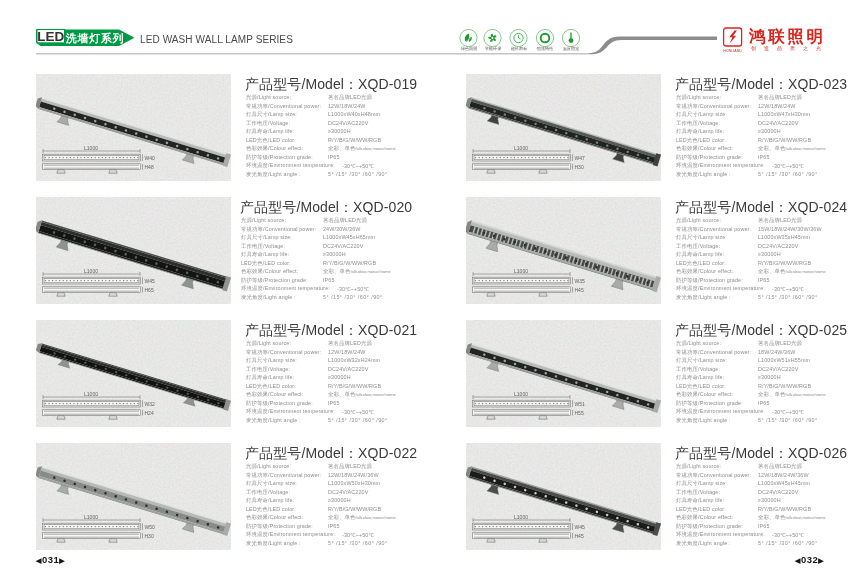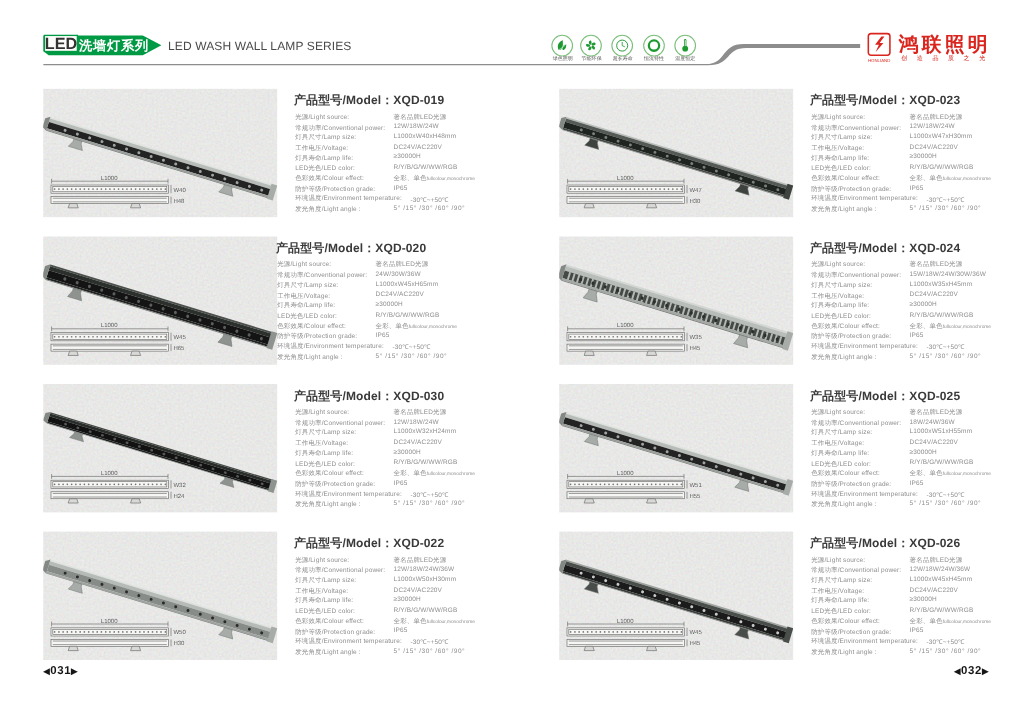--- a/index.html
+++ b/index.html
@@ -1,17 +1,17 @@
 <!DOCTYPE html>
 <html><head><meta charset="utf-8">
 <style>
 html,body{margin:0;padding:0}
 body{width:860px;height:587px;background:#fff;font-family:"Liberation Sans",sans-serif;position:relative;overflow:hidden}
 .abs{position:absolute}
-.spec .hd{font-size:10px;line-height:9px;font-weight:bold;color:#3a3a3a;letter-spacing:0.1px;white-space:nowrap}
+.spec .hd{font-size:14px;line-height:9px;font-weight:normal;color:#3a3a3a;letter-spacing:0.1px;white-space:nowrap}
 .spec .rows{margin-top:5.9px}
 .spec .row{height:8.5px;font-size:5.4px;letter-spacing:0.12px;color:#8e8e8e;white-space:nowrap;position:relative}
 .spec .lb{position:absolute;left:1px;top:0}
 .spec .vl{position:absolute;left:83px;top:0}
 .spec .vx{left:97px}
 .tiny{font-size:4px;letter-spacing:0}
 .iclb{font-size:4.2px;color:#555;text-align:center;white-space:nowrap}
 .pgno{font-size:9.5px;font-weight:bold;color:#161616;letter-spacing:0.5px}
 .pgno .tri{font-size:7px}
 </style></head>
@@ -271,21 +271,21 @@
       <circle cx="84.0" cy="83.6" r="0.7" fill="#757575"></circle>
       <circle cx="87.6" cy="83.6" r="0.7" fill="#757575"></circle>
       <circle cx="91.1" cy="83.6" r="0.7" fill="#757575"></circle>
       <circle cx="94.7" cy="83.6" r="0.7" fill="#757575"></circle>
       <circle cx="98.2" cy="83.6" r="0.7" fill="#757575"></circle>
       <circle cx="101.8" cy="83.6" r="0.7" fill="#757575"></circle>
 <text x="55" y="75.8" font-size="5" fill="#5f5f5f" text-anchor="middle" font-family="Liberation Sans, sans-serif">L1000</text>
 <text x="108.5" y="85.6" font-size="5" fill="#5f5f5f" font-family="Liberation Sans, sans-serif">W45</text>
 <text x="108.5" y="94.8" font-size="5" fill="#5f5f5f" font-family="Liberation Sans, sans-serif">H65</text>
 </svg></div>
-<div class="abs spec" style="left:230px;top:202.5px;width:196px">
+<div class="abs spec" style="left:240px;top:202.5px;width:196px">
     <div class="hd">产品型号/Model：XQD-020</div>
     <div class="rows">
       <div class="row">
         <span class="lb">光源/Light source:</span>
         <span class="vl">著名品牌LED光源</span>
       </div>
       <div class="row">
         <span class="lb">常规功率/Conventional power:</span>
         <span class="vl">24W/30W/36W</span>
       </div>
@@ -398,21 +398,21 @@
       <circle cx="87.6" cy="83.6" r="0.7" fill="#757575"></circle>
       <circle cx="91.1" cy="83.6" r="0.7" fill="#757575"></circle>
       <circle cx="94.7" cy="83.6" r="0.7" fill="#757575"></circle>
       <circle cx="98.2" cy="83.6" r="0.7" fill="#757575"></circle>
       <circle cx="101.8" cy="83.6" r="0.7" fill="#757575"></circle>
 <text x="55" y="75.8" font-size="5" fill="#5f5f5f" text-anchor="middle" font-family="Liberation Sans, sans-serif">L1000</text>
 <text x="108.5" y="85.6" font-size="5" fill="#5f5f5f" font-family="Liberation Sans, sans-serif">W32</text>
 <text x="108.5" y="94.8" font-size="5" fill="#5f5f5f" font-family="Liberation Sans, sans-serif">H24</text>
 </svg></div>
 <div class="abs spec" style="left:245px;top:325.5px;width:196px">
-    <div class="hd">产品型号/Model：XQD-030</div>
+    <div class="hd">产品型号/Model：XQD-021</div>
     <div class="rows">
       <div class="row">
         <span class="lb">光源/Light source:</span>
         <span class="vl">著名品牌LED光源</span>
       </div>
       <div class="row">
         <span class="lb">常规功率/Conventional power:</span>
         <span class="vl">12W/18W/24W</span>
       </div>
       <div class="row">

